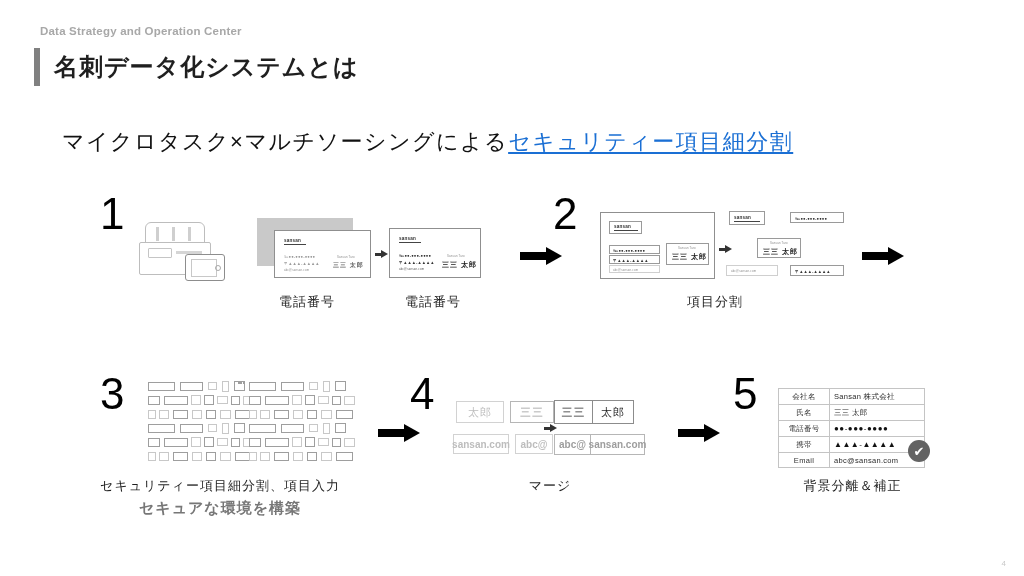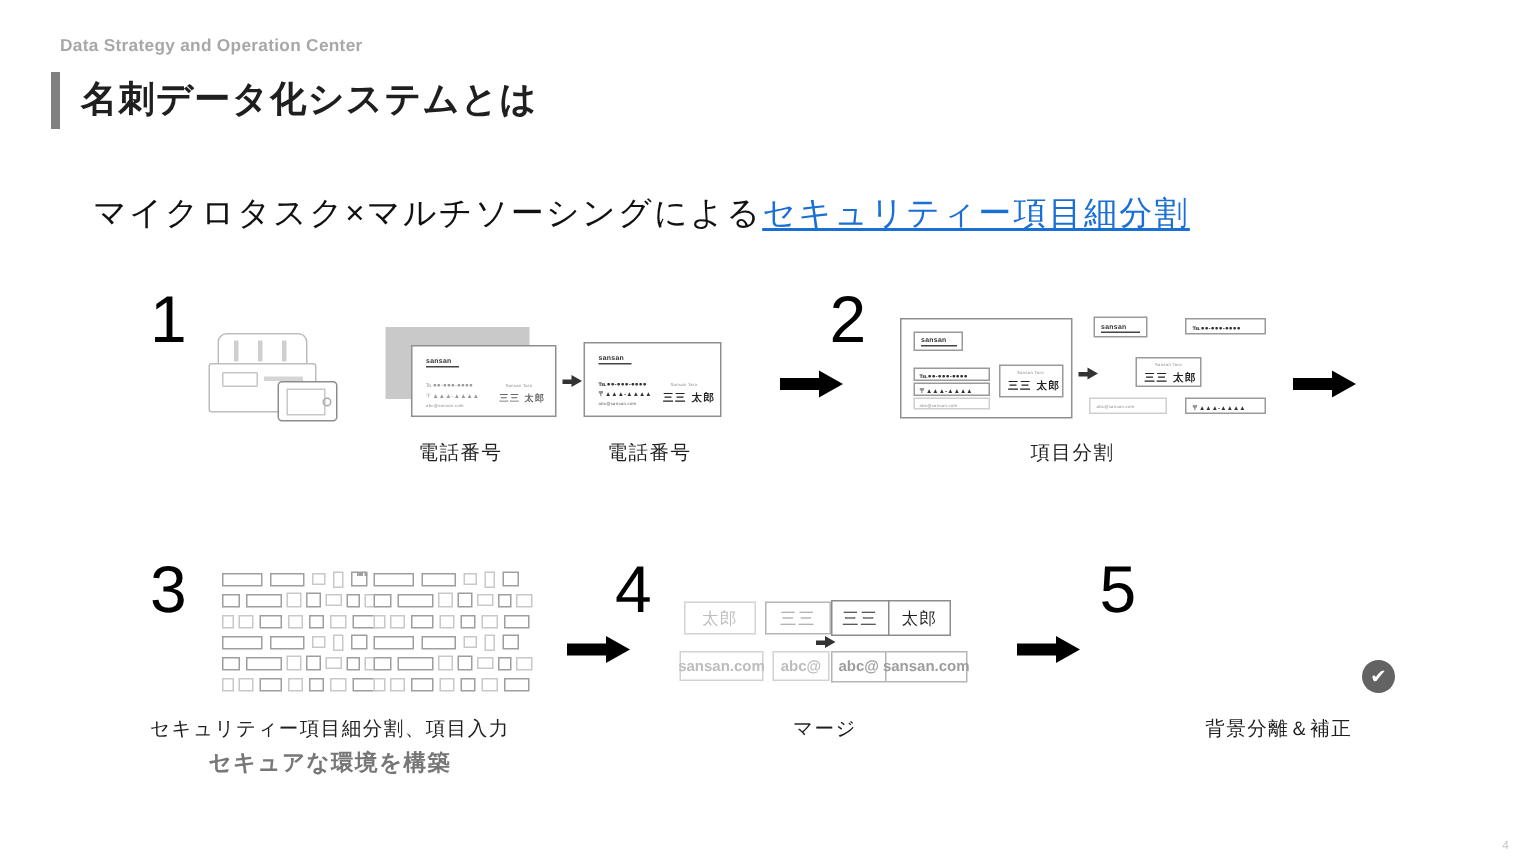--- a/index.html
+++ b/index.html
@@ -354,20 +354,44 @@
 
   <div class="caption" style="left:490px;top:477px;width:120px;">マージ</div>
 
   <div class="arrow-big" style="left:678px;top:424px;">
     <div class="shaft"></div>
       <div class="head"></div>
   </div>
 
   <div class="step-num" style="left:733px;top:372px;">5</div>
 
+  <table class="tbl" style="left:778px;top:388px;">
+    <tbody>
+      <tr>
+        <td class="k">会社名</td>
+        <td class="v">Sansan 株式会社</td>
+      </tr>
+      <tr>
+        <td class="k">氏名</td>
+        <td class="v">三三 太郎</td>
+      </tr>
+      <tr>
+        <td class="k">電話番号</td>
+        <td class="v dots">●●-●●●-●●●●</td>
+      </tr>
+      <tr>
+        <td class="k">携帯</td>
+        <td class="v dots">▲▲▲-▲▲▲▲</td>
+      </tr>
+      <tr>
+        <td class="k">Email</td>
+        <td class="v">abc@sansan.com</td>
+      </tr>
+    </tbody>
+  </table>
 
   <div class="check" style="left:908px;top:440px;">✔</div>
 
   <div class="caption" style="left:745px;top:477px;width:215px;">背景分離＆補正</div>
 
   <div class="pagenum">4</div>
 
 </div>
 
 </body></html>

